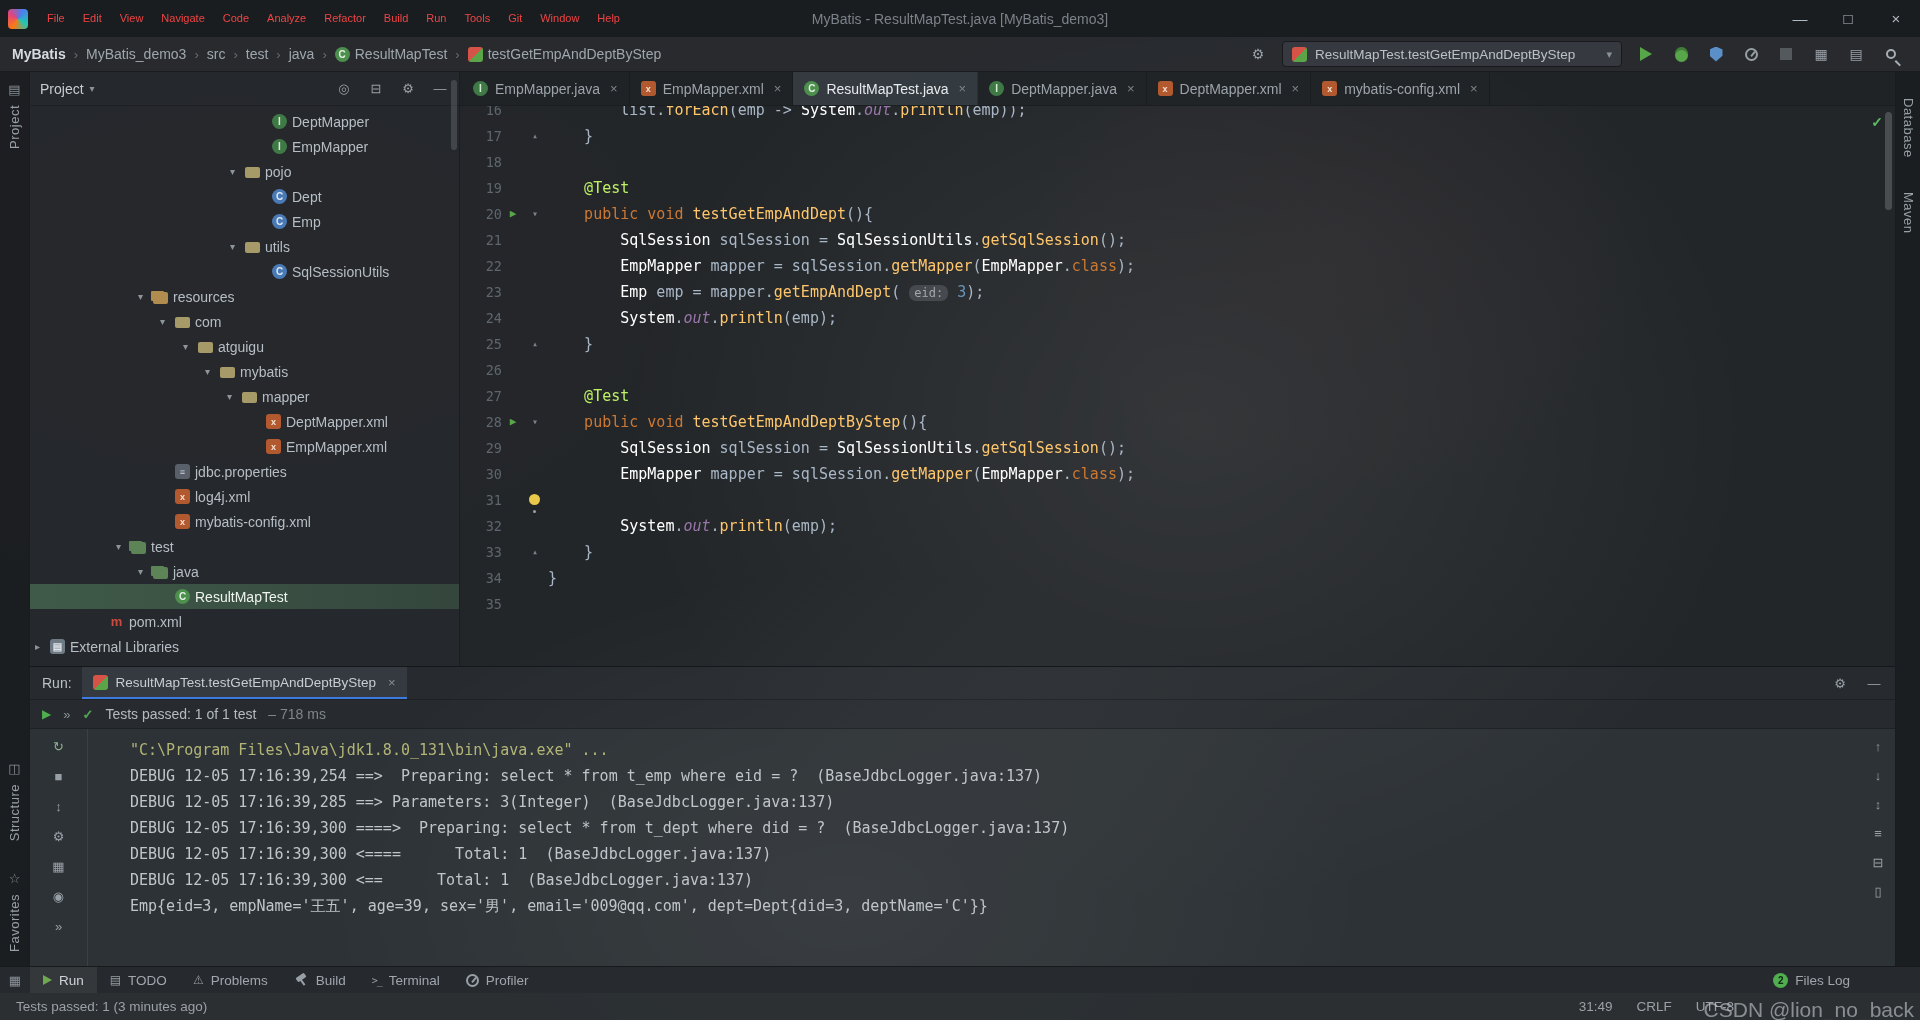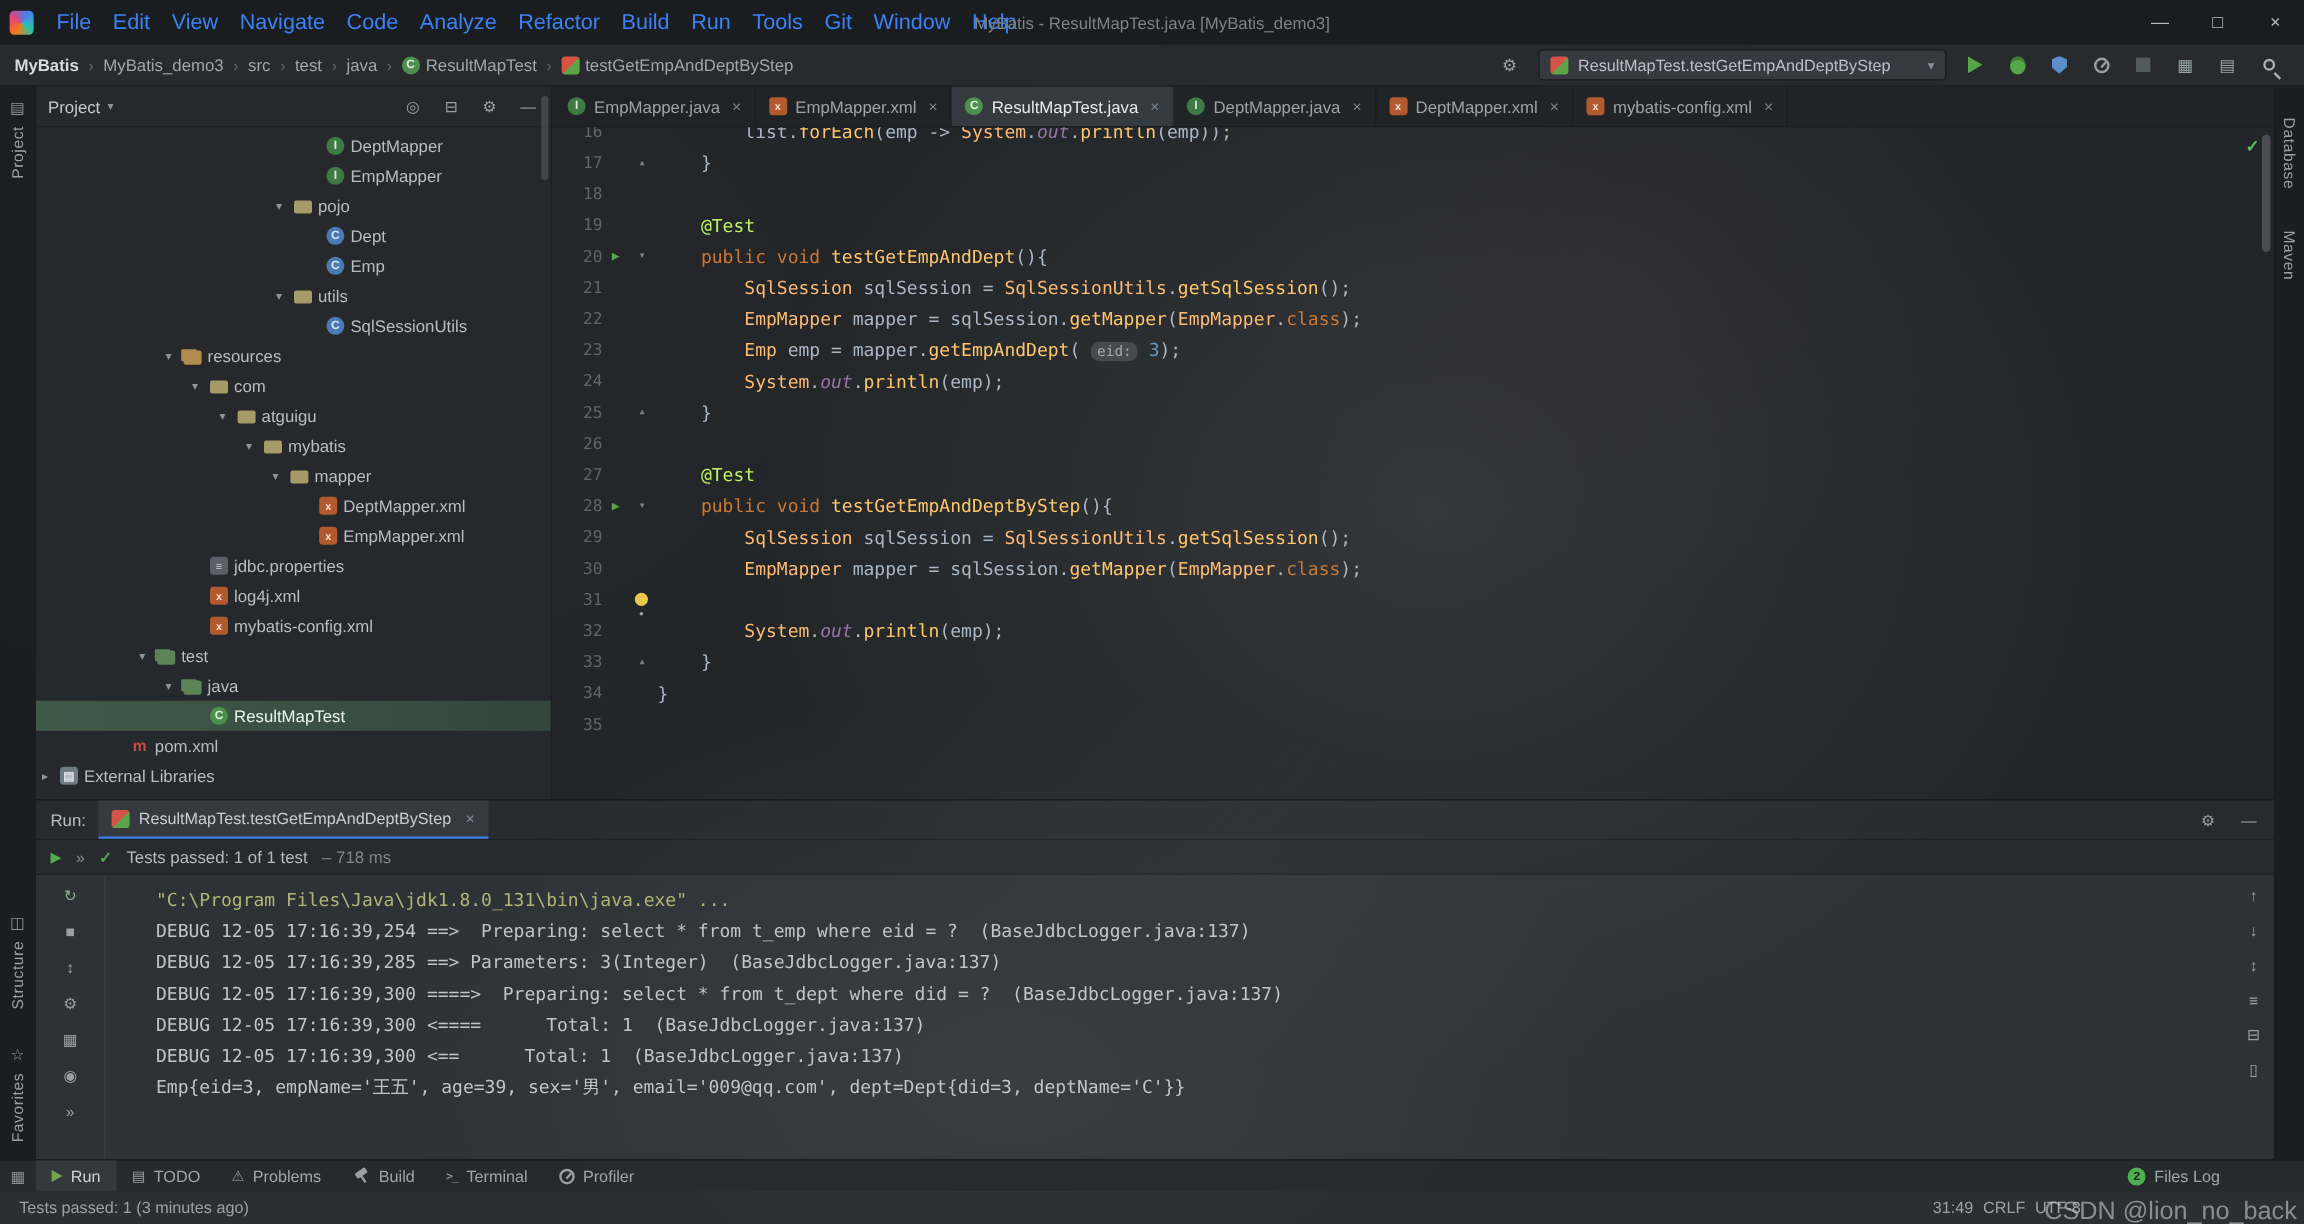--- a/index.html
+++ b/index.html
@@ -8,21 +8,21 @@
   .bg{position:absolute;inset:0;background:
     radial-gradient(900px 760px at 62% 42%, rgba(205,200,198,.30), rgba(205,200,198,0) 62%),
     radial-gradient(820px 520px at 44% 88%, rgba(175,180,185,.30), rgba(175,180,185,0) 62%),
     radial-gradient(520px 420px at 70% 24%, rgba(165,75,95,.16), rgba(165,75,95,0) 60%),
     radial-gradient(900px 560px at 12% 28%, rgba(70,35,40,.28), rgba(70,35,40,0) 62%),
     #23272a;}
   
   .titlebar{position:absolute;left:0;top:0;right:0;height:37px;background:#1a1d20;display:flex;align-items:center;z-index:5}
   .logo{width:20px;height:20px;margin:0 10px 0 8px;border-radius:4px;flex:none;
     background:conic-gradient(from 210deg,#f97a12,#e4447c,#4a7ff0,#24c6b2,#f97a12)}
-  .menu-item{padding:0 9px;font-size:18px;color:#3b82f6;line-height:37px;white-space:nowrap}
+  .menu-item{padding:0 9px;font-size:11px;color:#ef4444;line-height:37px;white-space:nowrap}
   .win-title{position:absolute;left:50%;transform:translateX(-50%);color:#7b828a;font-size:14px;white-space:nowrap}
   .win-controls{margin-left:auto;display:flex;height:100%}
   .win-btn{width:48px;height:37px;display:flex;align-items:center;justify-content:center;color:#b2bac1;font-size:15px}
   
   .navbar{position:absolute;top:37px;left:0;right:0;height:35px;background:rgba(40,43,47,.94);
     display:flex;align-items:center;padding:0 12px;z-index:4;border-bottom:1px solid #191c1e}
   .crumbs{display:flex;align-items:center}
   .crumb{font-size:14px;color:#9fa7ae;display:flex;align-items:center;gap:5px;white-space:nowrap}
   .crumb.bold .crumb-txt{color:#d6dbdf;font-weight:bold}
   .crumb-sep{color:#646d75;margin:0 8px;font-size:13px}
@@ -93,21 +93,21 @@
   .cl{height:26px;line-height:26px;display:flex}
   .ln{width:42px;text-align:right;color:#5d666f;font-size:13.5px;flex:none;font-family:"DejaVu Sans Mono","Liberation Mono",monospace}
   .gs1{width:22px;text-align:center;flex:none;font-size:11px;color:#57a64a}
   .gs2{width:22px;text-align:center;flex:none;font-size:10px;color:#7a838b;position:relative}
   .gs2.bulb::before{content:"";position:absolute;left:5px;top:7px;width:11px;height:11px;border-radius:50%;background:#e9c94a;box-shadow:0 12px 0 -4px #9aa0a6}
   .ct{padding-left:2px;white-space:pre}
   .sg.pln{color:#a9b7c6}
   .sg.kw{color:#cc7832}
   .sg.ann{color:#bef264}
   .sg.mth{color:#ffc66b}
-  .sg.typ{color:#fdba74}
+  .sg.typ{color:#ffffff}
   .sg.num{color:#6897bb}
   .sg.fld{color:#9876aa;font-style:italic}
   .sg.hint{background:#46494d;color:#a1a8ae;border-radius:7px;padding:1px 5px;font-size:12px}
   .sg.hl{background:rgba(80,120,160,.40)}
   .inspect{position:absolute;right:12px;top:42px;color:#5dbb63;font-size:14px;font-weight:bold}
   .vthumb{position:absolute;right:3px;top:40px;width:7px;height:98px;background:rgba(255,255,255,.18);border-radius:4px}
   
   .runpanel{position:absolute;left:30px;top:666px;right:25px;height:300px;background:rgba(42,46,50,.72);
     border-top:1px solid #15181a;z-index:2}
   .rhead{height:32px;display:flex;align-items:center;color:#b9c0c6;font-size:14px}
@@ -139,21 +139,21 @@
   .bitem{display:flex;align-items:center;gap:7px;padding:0 13px;height:100%;white-space:nowrap}
   .bitem.bactive{background:rgba(255,255,255,.07);color:#ced4da}
   .bic{color:#98a0a7;font-size:12px}
   .bic.term{font-family:"DejaVu Sans Mono",monospace;font-size:10px;letter-spacing:-1px}
   .eventlog{margin-left:auto;display:flex;align-items:center;gap:7px;padding-right:70px}
   .badge{width:15px;height:15px;border-radius:50%;background:#4fae4e;color:#0f2410;font:bold 10px "Liberation Sans",sans-serif;
     display:flex;align-items:center;justify-content:center}
   
   .sbar{position:absolute;left:0;right:0;top:993px;height:27px;background:rgba(43,47,51,.97);display:flex;align-items:center;
     padding:0 16px;font-size:13.5px;color:#9aa1a8;z-index:4}
-  .sright{margin-left:auto;display:flex;gap:8px;align-items:center;margin-right:170px}
+  .sright{margin-left:auto;display:flex;gap:24px;align-items:center;margin-right:170px}
   .watermark{position:absolute;right:6px;top:998px;font-size:21px;color:rgba(195,201,207,.62);z-index:6;}
 </style>
 </head>
 <body>
 
 <div class="bg"></div>
 
 <div class="titlebar">
   <span class="logo"></span>
   <span id="menus"><span class="menu-item">File</span><span class="menu-item">Edit</span><span class="menu-item">View</span><span class="menu-item">Navigate</span><span class="menu-item">Code</span><span class="menu-item">Analyze</span><span class="menu-item">Refactor</span><span class="menu-item">Build</span><span class="menu-item">Run</span><span class="menu-item">Tools</span><span class="menu-item">Git</span><span class="menu-item">Window</span><span class="menu-item">Help</span></span>

